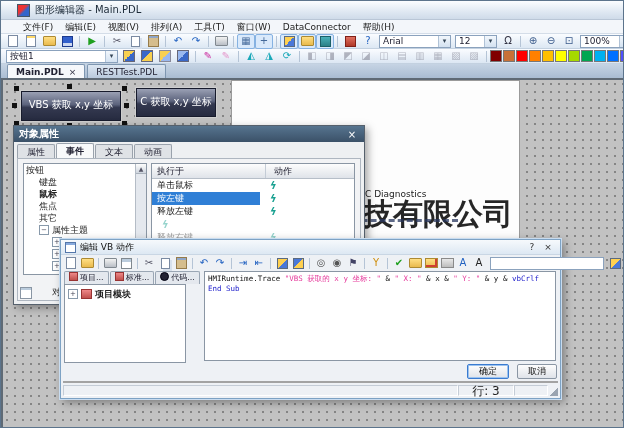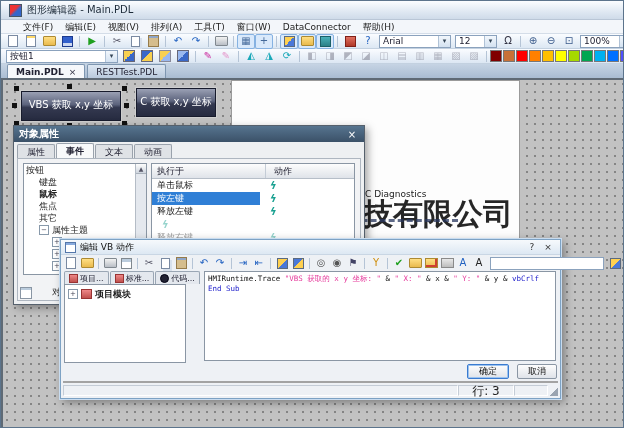--- a/index.html
+++ b/index.html
@@ -1,19 +1,19 @@
 <!DOCTYPE html>
 <html><head>
 <meta charset="utf-8">
 <style>
   html,body{margin:0;padding:0;background:#8e9aa6;font-family:"DejaVu Sans","Liberation Sans",sans-serif;}
   #app{position:relative;width:624px;height:428px;background:#eef3fa;overflow:hidden;border:1px solid #5c7априt;}
   #app{border:1px solid #5c748c;box-sizing:border-box;}
   
-  #titlebar{position:absolute;left:0;top:0;width:100%;height:19px;background:linear-gradient(#fbfdff,#dfe8f2 60%,#cfdbe9);display:flex;align-items:center;padding-left:8px;box-sizing:border-box;border-bottom:1px solid #b9c6d6;}
+  #titlebar{position:absolute;left:0;top:0;width:100%;height:19px;background:linear-gradient(#fbfdff,#dfe8f2 60%,#cfdbe9);display:flex;align-items:center;padding-left:16px;box-sizing:border-box;border-bottom:1px solid #b9c6d6;}
   #titlebar .appicon{width:11px;height:11px;background:linear-gradient(135deg,#e33 40%,#36c 60%);border:1px solid #456;margin-right:5px;}
   #titlebar .ttl{font-size:10px;color:#1c2a38;}
   #menubar{position:absolute;left:0;top:19px;width:100%;height:14px;background:#f3f6fa;border-bottom:1px solid #d4dde8;display:flex;align-items:center;padding-left:16px;box-sizing:border-box;}
   .mitem{font-size:9px;color:#222;padding:0 6px;line-height:14px;}
   .tbar{position:absolute;left:0;width:100%;height:15px;background:linear-gradient(#fafcff,#dce7f3);border-bottom:1px solid #c3d1e0;display:flex;align-items:center;padding-left:3px;box-sizing:border-box;white-space:nowrap;}
   #tb1{top:33px;} #tb2{top:48px;}
   .ic{position:relative;width:16px;height:13px;display:inline-flex;align-items:center;justify-content:center;font-size:10px;line-height:12px;border:1px solid transparent;border-radius:2px;margin:0 0;flex:none;}
   .ic.tog{background:#d9e9fb;border-color:#86b2e2;}
   .ic.dis{opacity:.45;color:#667;}
   .sep{display:inline-block;width:1px;height:11px;background:#b5c4d6;margin:0 3px;flex:none;}
@@ -82,21 +82,21 @@
   #vbdlg{position:absolute;left:57px;top:159px;width:501px;height:160px;background:#eef1f5;border:1px solid #7da2c4;box-shadow:0 0 0 1px #c8dcf0,3px 3px 9px rgba(0,0,0,.4);box-sizing:border-box;}
   #vbTitle{position:absolute;left:0;top:0;width:100%;height:15px;background:linear-gradient(#f6f9fc,#dde8f3);display:flex;align-items:center;padding:0 4px;box-sizing:border-box;border-bottom:1px solid #c9d6e4;}
   #vbTitle .vicon{width:9px;height:9px;background:#fff;border:1px solid #5577aa;box-shadow:inset 0 2px 0 #88aadd;margin-right:4px;}
   #vbTitle .t{font-size:9px;color:#111;}
   #vbTitle .b{width:16px;text-align:center;font-size:9px;color:#333;}
   #vbTitle .b.q{margin-left:auto;}
   #vbTools{position:absolute;left:2px;top:16px;height:14px;display:flex;align-items:center;width:494px;}
   #vbTools .ic{width:14px;}
   #vbInput{width:112px;height:11px;background:#fff;border:1px solid #8ba2bd;margin:0 3px;flex:none;}
   #vbTabs{position:absolute;left:3px;top:31px;height:13px;display:flex;}
-  .vbtab{padding:0 4px;font-size:8px;display:flex;align-items:center;gap:2px;background:#e4e8ee;border:1px solid #9aa6b4;border-bottom:none;border-radius:2px 2px 0 0;margin-right:1px;color:#223;}
+  .vbtab{padding:0 4px;font-size:8px;display:flex;gap:2px;background:#e4e8ee;border:1px solid #9aa6b4;border-bottom:none;border-radius:2px 2px 0 0;margin-right:1px;color:#223;}
   .vbtab .ti{width:7px;height:7px;flex:none;}
   .vbtab:nth-child(1) .ti,.vbtab:nth-child(2) .ti{background:linear-gradient(#e88,#c0504d);border:1px solid #933;}
   .vbtab:nth-child(3) .ti{background:#223;border-radius:50%;border:1px solid #001;}
   #vbTree{position:absolute;left:3px;top:44px;width:120px;height:77px;background:#fff;border:1px solid #8a96a4;}
   #vbTree .trow{padding:3px 0 0 3px;}
   #vbTree .fi{width:9px;height:8px;background:linear-gradient(#e88,#c0504d);border:1px solid #933;margin-right:3px;flex:none;}
   #vbCode{position:absolute;left:143px;top:31px;width:352px;height:90px;background:#fff;border:1px solid #8a96a4;overflow:hidden;padding:2px 0 0 3px;box-sizing:border-box;}
   .cl{font-family:"DejaVu Sans Mono","Liberation Mono",monospace;font-size:7.5px;line-height:10px;white-space:pre;}
   .c-k{color:#2222cc;} .c-p{color:#111;} .c-s{color:#e6399b;}
   .vbbtn{position:absolute;top:124px;height:15px;background:linear-gradient(#fdfdfd,#dfe3e9);border:1px solid #8a96a4;border-radius:2px;font-size:9px;display:flex;align-items:center;justify-content:center;color:#111;box-sizing:border-box;}

